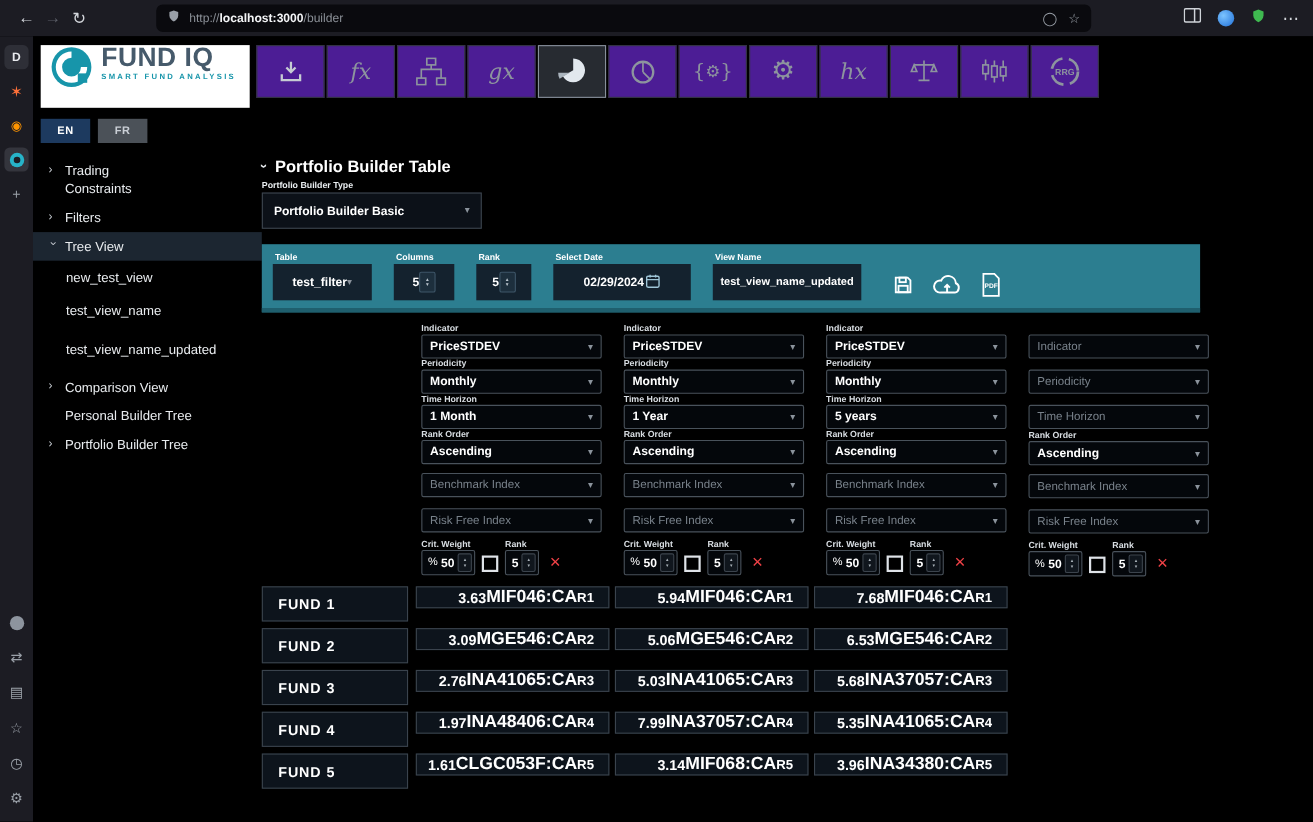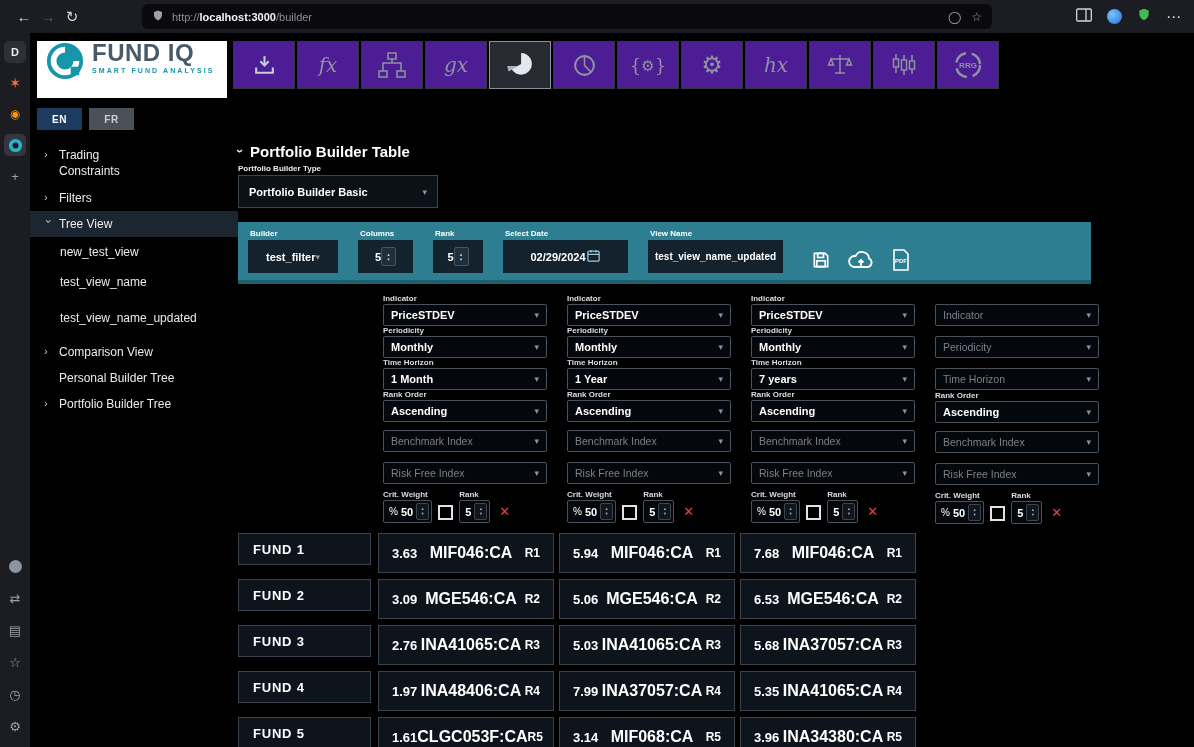--- a/index.html
+++ b/index.html
@@ -114,22 +114,22 @@
     font-size:4.5px; line-height:4.5px; color:#aab2ba; }
   .checkbox { width:15px; height:15px; border:2px solid #dfe3e8; margin-bottom:3px; display:block; }
   .remove { color:var(--danger-red,#ef4146); font-size:13px; font-weight:bold; margin:0 0 4px 3px; }
 
   
   .funds { margin-top:9px; }
   .fund-row { display:flex; margin-bottom:6px; }
   .fund-name { width:133px; height:32px; background:var(--panel-bg,#0d141c); border:1px solid #3a434d;
     color:#fff; font-size:13px; font-weight:bold; letter-spacing:0.8px;
     display:flex; align-items:center; padding-left:14px; margin-right:7px; }
-  .fund-cell { width:176px; height:40px; background:var(--panel-bg,#0d141c); border:1px solid #3a434d;
-    display:flex; align-items:center; justify-content:space-between; padding:0 13px;
+  .fund-cell { width:176px; height:20px; background:var(--panel-bg,#0d141c); border:1px solid #3a434d;
+    display:flex; align-items:center; justify-content:flex-end; padding:0 13px;
     margin-right:5px; color:#fff; font-weight:bold; }
   .fund-cell .v { font-size:13px; }
   .fund-cell .c { font-size:16px; }
   .fund-cell .r { font-size:12px; }
 </style>
 </head>
 <body>
 
 <div class="chrome">
   <span class="nav-btn">←</span>
@@ -328,21 +328,21 @@
         <div>
           <div class="tiny-label">Portfolio Builder Type</div>
           <div class="big-select">
             <span>Portfolio Builder Basic</span>
             <span class="caret">▾</span>
           </div>
         </div>
 
         <div class="teal-bar">
           <div class="tb-field">
-            <div class="tb-label">Builder</div>
+            <div class="tb-label">Table</div>
             <div class="tb-box w90">
               <span>test_filter</span>
               <span class="caret">▾</span>
             </div>
           </div>
           <div class="tb-field">
             <div class="tb-label">Columns</div>
             <div class="tb-box w55">
               <span>5</span>
               <span class="spin">
@@ -543,21 +543,21 @@
             <div>
                 <div class="clabel">Periodicity</div>
               <div class="cselect">
                   <span class="val">Monthly</span>
                   <span class="caret">▾</span>
                 </div>
               </div>
             <div>
                 <div class="clabel">Time Horizon</div>
               <div class="cselect">
-                  <span class="val">7 years</span>
+                  <span class="val">5 years</span>
                   <span class="caret">▾</span>
                 </div>
               </div>
             <div>
                 <div class="clabel">Rank Order</div>
               <div class="cselect">
                   <span class="val">Ascending</span>
                   <span class="caret">▾</span>
                 </div>
               </div>

